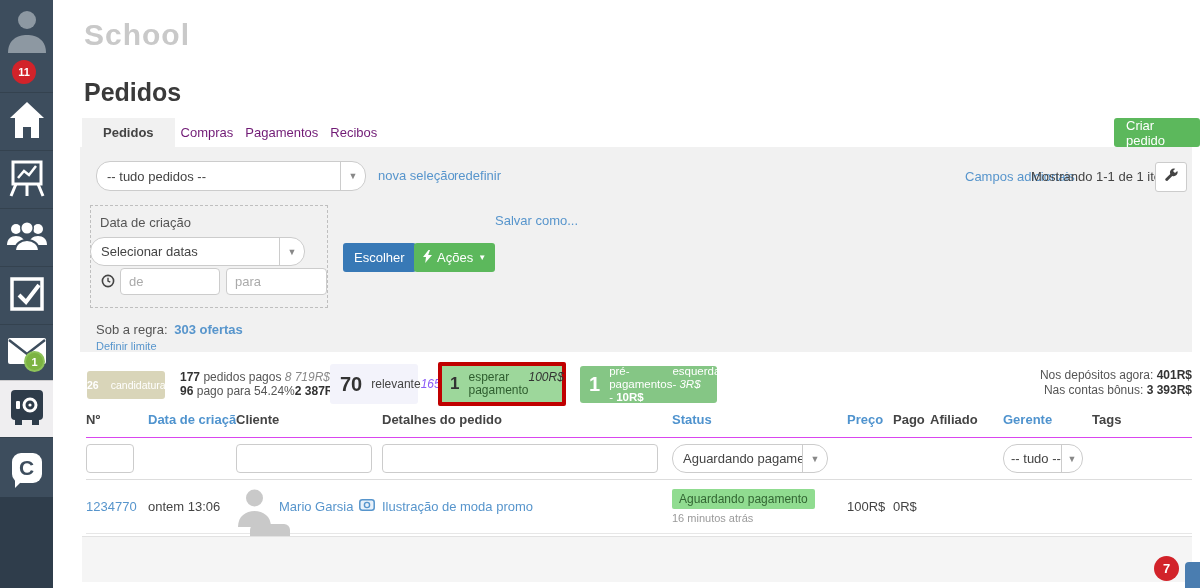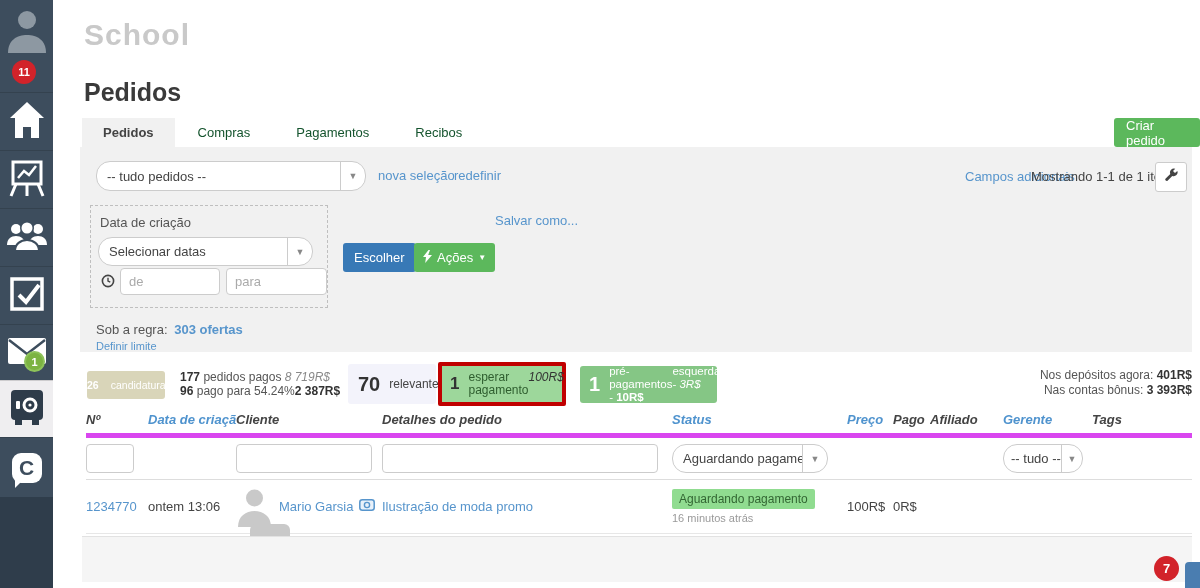--- a/index.html
+++ b/index.html
@@ -22,54 +22,54 @@
   
   .brand{position:absolute;left:84px;top:18px;font-size:30px;font-weight:bold;color:#c9c9c9;letter-spacing:1px;}
   .page-title{position:absolute;left:84px;top:78px;font-size:25px;font-weight:bold;color:#3a3a3a;}
   .btn{display:inline-flex;align-items:center;justify-content:center;height:29px;border-radius:3px;color:#fff;font-size:13px;cursor:pointer;box-sizing:border-box;margin-top:36px;}
   .btn-green{background:#5cb85c;}
   .btn-blue{background:#3879b6;}
   .create-btn{position:absolute;left:1114px;top:82px;padding:0 12px;}
 
   
   .tabs{position:absolute;left:82px;top:118px;height:29px;display:flex;font-size:13px;}
-  .tab{display:flex;align-items:center;padding:0 23px;color:#14532d;cursor:pointer;}
+  .tab{display:flex;align-items:center;padding:0 6px;color:#701a75;cursor:pointer;}
   .tab.active{background:#f1f1f1;color:#444;font-weight:bold;padding:0 21px;cursor:default;}
 
   
   .well{position:absolute;left:80px;top:147px;width:1112px;height:205px;background:#f1f1f1;}
   .link{color:#5795cc;font-size:13px;text-decoration:none;cursor:pointer;}
   .select{background:#fff;border:1px solid #ccc;border-radius:14px;display:flex;align-items:stretch;font-size:13px;color:#444;box-sizing:border-box;cursor:pointer;}
   .select .val{flex:1;display:flex;align-items:center;padding:0 10px;white-space:nowrap;overflow:hidden;}
   .select .arrow{width:24px;border-left:1px solid #ccc;display:flex;align-items:center;justify-content:center;color:#888;font-size:9px;}
   .dashed-box{position:absolute;left:90px;top:205px;width:238px;height:103px;border:1px dashed #bfbfbf;box-sizing:border-box;}
   .inp{border:1px solid #ccc;border-radius:4px;background:#fff;font-size:13px;color:#444;padding:0 8px;box-sizing:border-box;font-family:"Liberation Sans",sans-serif;outline:none;}
   .inp::placeholder{color:#aaa;}
   .muted-label{font-size:13px;color:#555;}
   .tool-btn{position:absolute;left:1155px;top:162px;width:30px;height:28px;background:#fff;border:1px solid #ccc;border-radius:3px;display:flex;align-items:center;justify-content:center;cursor:pointer;}
 
   
   .stat-badge{position:absolute;display:flex;align-items:center;box-sizing:border-box;border-radius:3px;}
   .khaki{left:87px;top:371px;width:78px;height:28px;background:#d9d5b9;color:#fff;font-size:10.5px;justify-content:center;white-space:nowrap;}
   .paid-stats{position:absolute;left:180px;top:370px;width:150px;font-size:12px;color:#555;}
   .paid-row{display:flex;justify-content:space-between;line-height:14px;white-space:nowrap;}
-  .lavender{left:348px;top:364px;width:88px;height:40px;background:#f3f3fb;padding:0 10px;}
+  .lavender{left:330px;top:364px;width:88px;height:40px;background:#f3f3fb;padding:0 10px;}
   .red-outline{left:438px;top:362px;width:128px;height:44px;background:#9dd79b;border:4px solid #c00000;border-radius:2px;padding:0 8px;}
   .mid-green{left:580px;top:366px;width:137px;height:37px;background:#85c685;color:#fff;padding:0 9px;}
   .big-num{font-size:20px;font-weight:bold;color:#333;margin-right:9px;}
   .big-num.white{color:#fff;}
   .stat-lines{display:flex;line-height:13px;font-size:12px;color:#444;}
   .italic{font-style:italic;}
   .b{font-weight:bold;color:#333;}
   .deposits{position:absolute;left:950px;top:368px;width:242px;text-align:right;font-size:12px;color:#555;line-height:15px;}
   .deposits b{color:#333;}
 
   
   .tgrid{position:absolute;left:86px;display:grid;grid-template-columns:62px 88px 146px 290px 175px 46px 37px 73px 89px 100px;width:1106px;box-sizing:border-box;}
-  .thead{top:412px;height:26px;align-items:start;border-bottom:5px solid #d946ef;font-size:13px;font-weight:bold;color:#444;font-style:italic;}
+  .thead{top:412px;height:26px;align-items:start;border-bottom:1px solid #d946ef;font-size:13px;font-weight:bold;color:#444;}
   .th-link{color:#4f93ce;cursor:pointer;}
   .tfilter{top:438px;height:42px;align-items:center;border-bottom:1px solid #ddd;}
   .tdata{top:480px;height:54px;align-items:center;border-bottom:1px solid #e7e7e7;font-size:13px;color:#444;}
   .cell{padding-right:6px;overflow:hidden;white-space:nowrap;}
   .status-badge{display:inline-block;background:#90dc90;color:#336633;font-size:12px;padding:3px 7px;border-radius:2px;}
   .ago{font-size:11px;color:#9a9a9a;margin-top:3px;}
   .client-cell{display:flex;align-items:center;gap:6px;}
 
   
   .footer-strip{position:absolute;left:82px;top:536px;width:1110px;height:45px;background:#f5f5f5;border-top:1px solid #e2e2e2;}
@@ -189,21 +189,21 @@
   <div class="tool-btn">
     <span>
       <svg width="15" height="15" viewBox="0 0 16 16">
           <path d="M14.2 3.1a4.1 4.1 0 0 1-5.4 5.3L4 13.2a1.5 1.5 0 0 1-2.2-2.1L6.7 6.3A4.1 4.1 0 0 1 12 .9L9.6 3.3l2.1 2.1 2.5-2.3z" fill="#444"></path>
         </svg>
     </span>
   </div>
 
   <div class="dashed-box"></div>
   <span class="muted-label abs" style="left:100px;top:215px;">Data de criação</span>
-  <div class="select abs" style="left:98px;top:237px;width:215px;height:29px;text-align:center;">
+  <div class="select abs" style="left:90px;top:237px;width:215px;height:29px;text-align:center;">
     <span class="val">Selecionar datas</span>
     <span class="arrow">▼</span>
   </div>
   <span class="abs" style="left:101px;top:274px;">
     <svg width="14" height="14" viewBox="0 0 14 14">
         <circle cx="7" cy="7" r="5.6" fill="none" stroke="#444" stroke-width="1.6"></circle>
         <path d="M7 3.8V7l2.3 1.2" fill="none" stroke="#444" stroke-width="1.4"></path>
       </svg>
   </span>
   <input class="inp abs" style="left: 120px; top: 268px; width: 100px; height: 27px;" placeholder="de">

